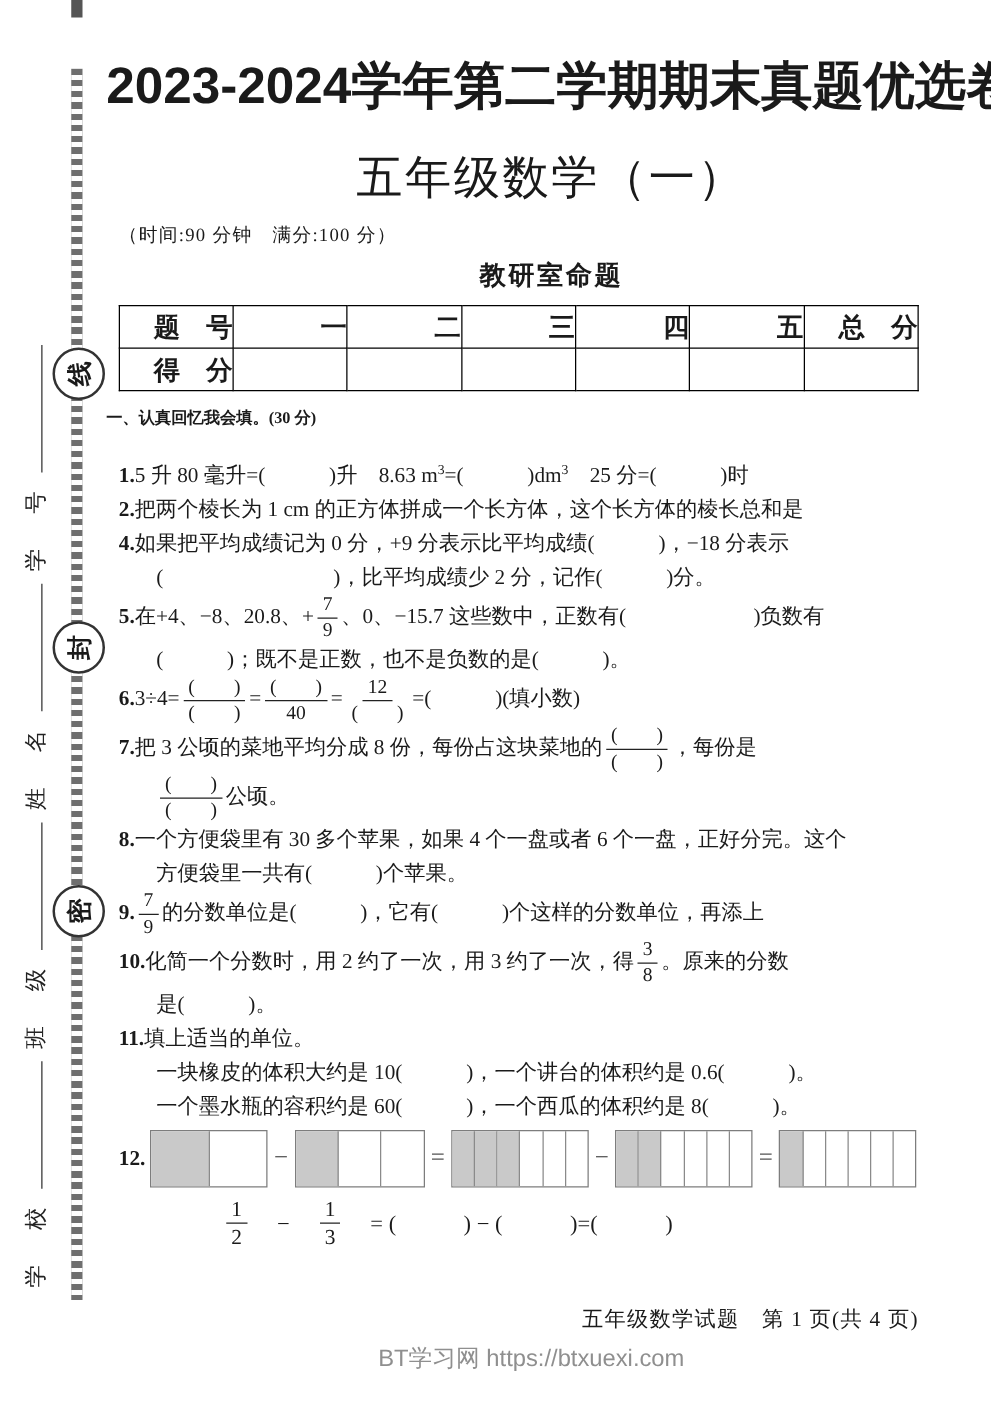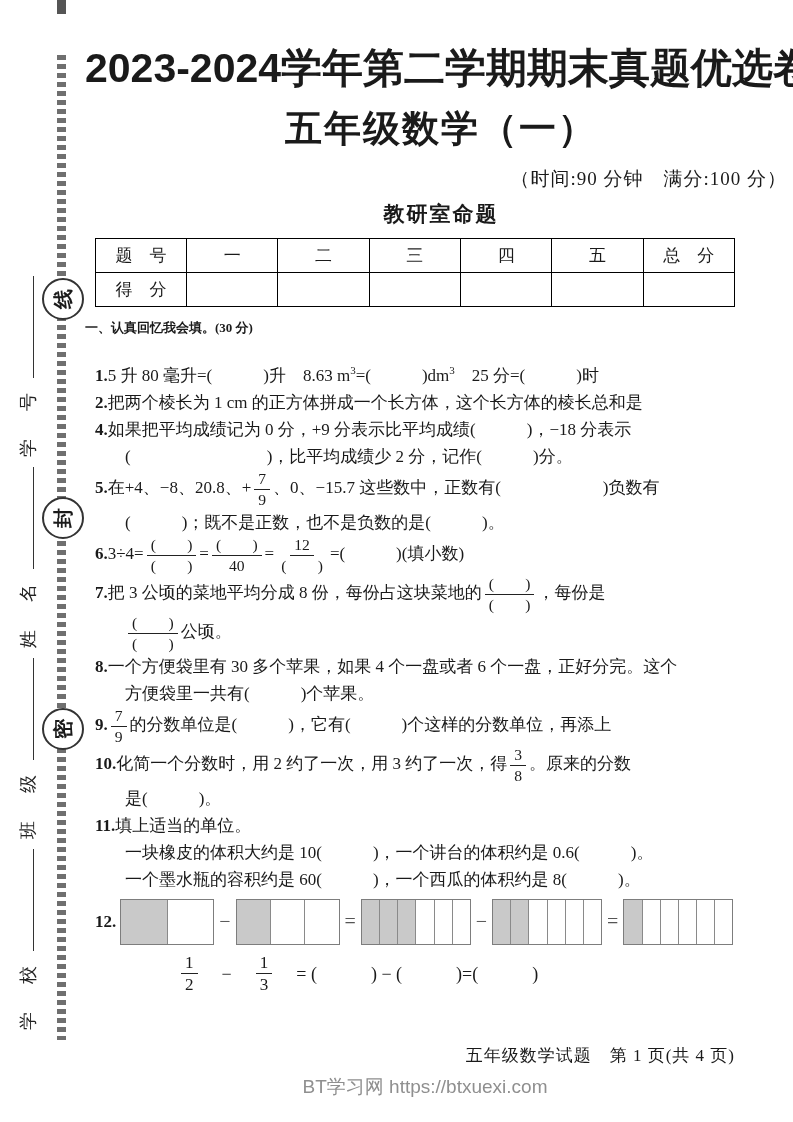--- a/index.html
+++ b/index.html
@@ -18,29 +18,29 @@
   .side-fields{position:absolute;left:16px;top:1032px;width:935px;height:26px;
                transform:rotate(-90deg);transform-origin:0 0;
                font-size:18px;letter-spacing:5px;white-space:nowrap;color:#222;}
   .fld{margin:0 2px;}
   .fline{display:inline-block;width:102px;height:15px;border-bottom:1.6px solid #333;margin:0 8px;}
 
   
   .main{position:absolute;left:95px;top:44px;width:692px;}
   .t1{font-family:"Liberation Sans","DejaVu Sans",sans-serif;font-weight:700;font-size:41px;
       line-height:1.2;white-space:nowrap;margin-left:-10px;letter-spacing:0;}
-  .t2{font-family:"Liberation Sans","DejaVu Sans",sans-serif;font-weight:700;font-size:37px;
-      text-align:center;margin-top:11px;letter-spacing:2px;}
-  .meta{text-align:right;font-size:19px;margin-top:12px;letter-spacing:1px;}
+  .t2{font-family:"Liberation Sans","DejaVu Sans",sans-serif;font-weight:400;font-size:37px;
+      text-align:center;margin-top:24px;letter-spacing:2px;}
+  .meta{text-align:left;font-size:15px;margin-top:12px;letter-spacing:1px;}
   .issuer{font-family:"Liberation Sans","DejaVu Sans",sans-serif;font-weight:700;font-size:21px;
           text-align:center;margin-top:8px;letter-spacing:2px;}
 
   table.score{border-collapse:collapse;width:640px;margin-top:10px;table-layout:fixed;}
-  table.score th,table.score td{border:1.6px solid #000;height:33px;text-align:center;
-      font-size:17px;font-weight:normal;font-family:"Liberation Serif","DejaVu Serif",serif;padding:0;}
+  table.score th,table.score td{border:1.6px solid #000;height:33px;text-align:right;
+      font-size:21px;font-weight:bold;font-family:"Liberation Serif","DejaVu Serif",serif;padding:0;}
   table.score th:first-child{width:90px;}
 
   .sec-head{font-weight:bold;font-size:13px;margin:12px 0 20px -10px;}
 
   .q{padding-left:30px;font-size:17px;}
   .qline{line-height:27px;min-height:27px;}
   .qline.first{text-indent:-30px;}
   .qnum{font-weight:bold;}
   sup{font-size:11px;}
 

